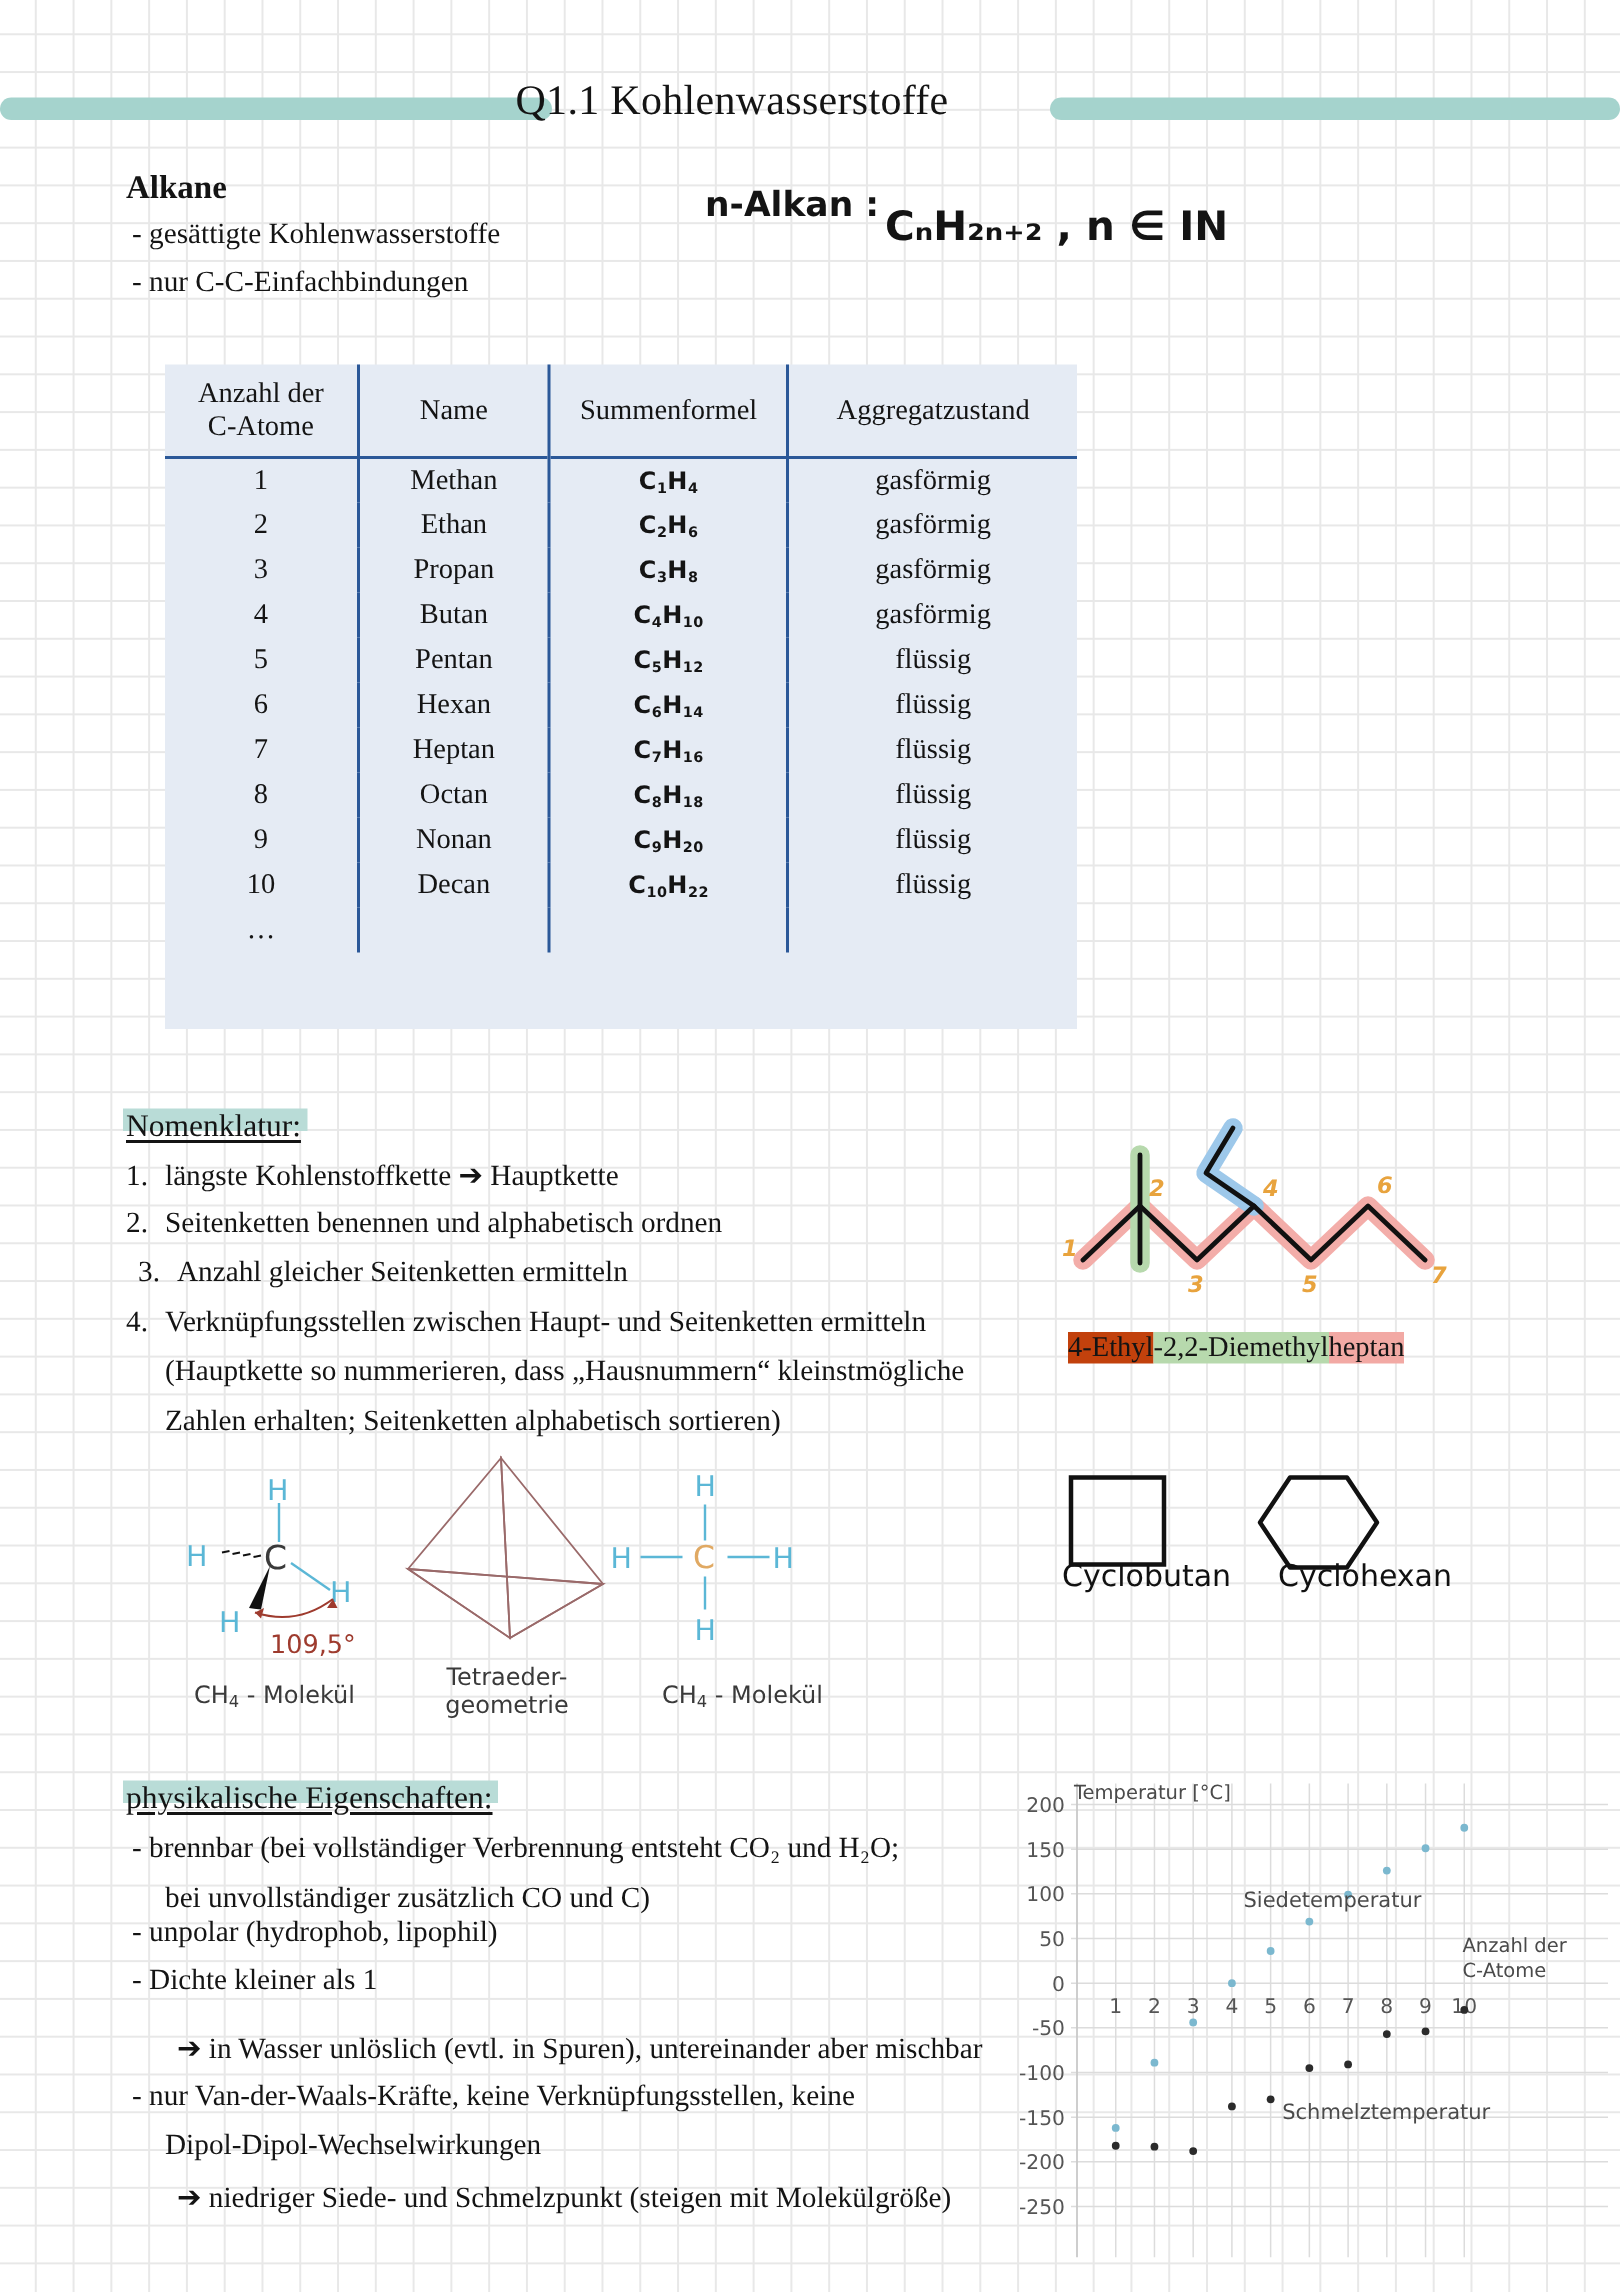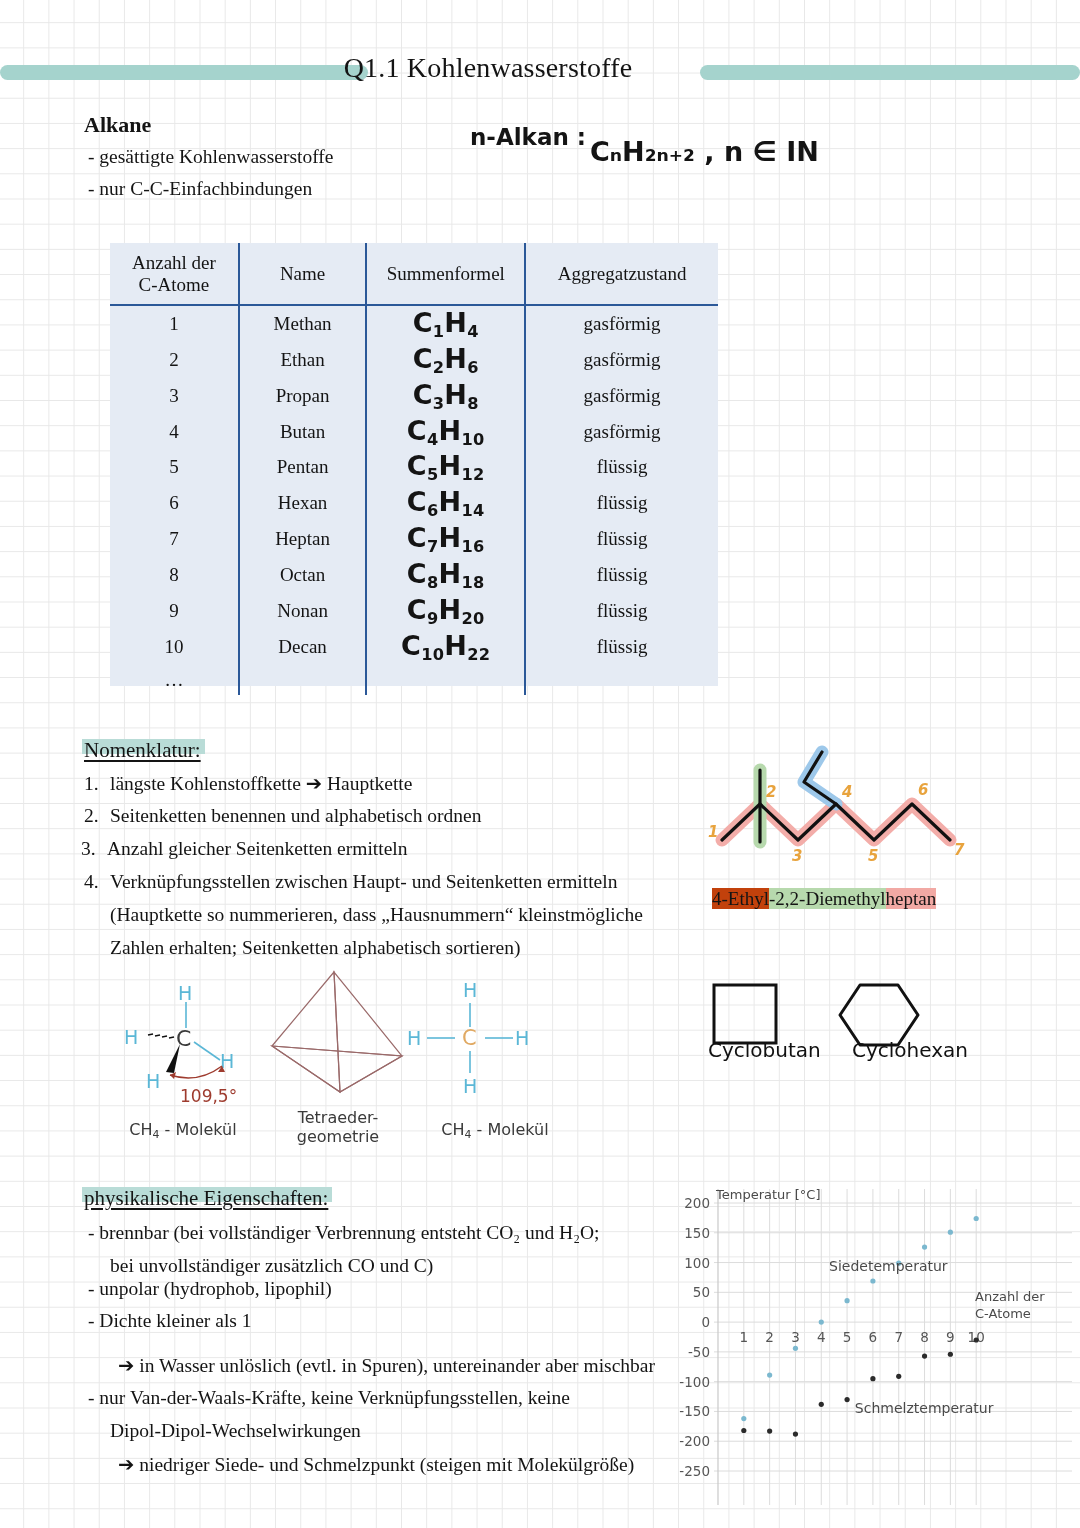--- a/index.html
+++ b/index.html
@@ -84,21 +84,21 @@
   }
   .colrule-h { border-bottom: 2.5px solid #2b5898; }
   .vr { border-left: 2.5px solid #2b5898; }
   .c-num  { width: 135px; }
   .c-name { width: 133px; }
   .c-form { width: 162px; }
   .c-agg  { width: 198px; }
   td.c-name, td.c-agg { text-align: center; }
   .formula-hand {
     font-family: "DejaVu Sans", sans-serif;
-    font-weight: bold; font-size: 27px; letter-spacing: 0.3px;
+    font-weight: bold; font-size: 16px; letter-spacing: 0.3px;
   }
   .formula-hand sub { font-size: 0.6em; vertical-align: -0.3em; }
 
   
   #molecule-diagram { position: absolute; left: 700px; top: 742px; width: 380px; height: 130px; }
   #molecule-name {
     position: absolute; left: 712px; top: 888px;
     font-size: 19px; white-space: nowrap;
   }
   #molecule-name .seg-blue { background: #c2410c; }
@@ -234,21 +234,21 @@
 </div>
 
 <div class="hl-text" style="left:82px; top:738px;">Nomenklatur:</div>
 
 <div class="numitem" style="left:84px; top:772px;">
   <span class="n">1.</span><span>längste Kohlenstoffkette ➔ Hauptkette</span>
 </div>
 <div class="numitem" style="left:84px; top:805px;">
   <span class="n">2.</span><span>Seitenketten benennen und alphabetisch ordnen</span>
 </div>
-<div class="numitem" style="left:81px; top:838px;">
+<div class="numitem" style="left:92px; top:838px;">
   <span class="n">3.</span><span>Anzahl gleicher Seitenketten ermitteln</span>
 </div>
 <div class="numitem" style="left:84px; top:871px;">
   <span class="n">4.</span><span>Verknüpfungsstellen zwischen Haupt- und Seitenketten ermitteln</span>
 </div>
 <div class="bullet" style="left:110px; top:904px;">(Hauptkette so nummerieren, dass „Hausnummern“ kleinstmögliche</div>
 <div class="bullet" style="left:110px; top:937px;">Zahlen erhalten; Seitenketten alphabetisch sortieren)</div>
 
 <svg id="molecule-diagram" viewBox="0 0 380 130">
 

